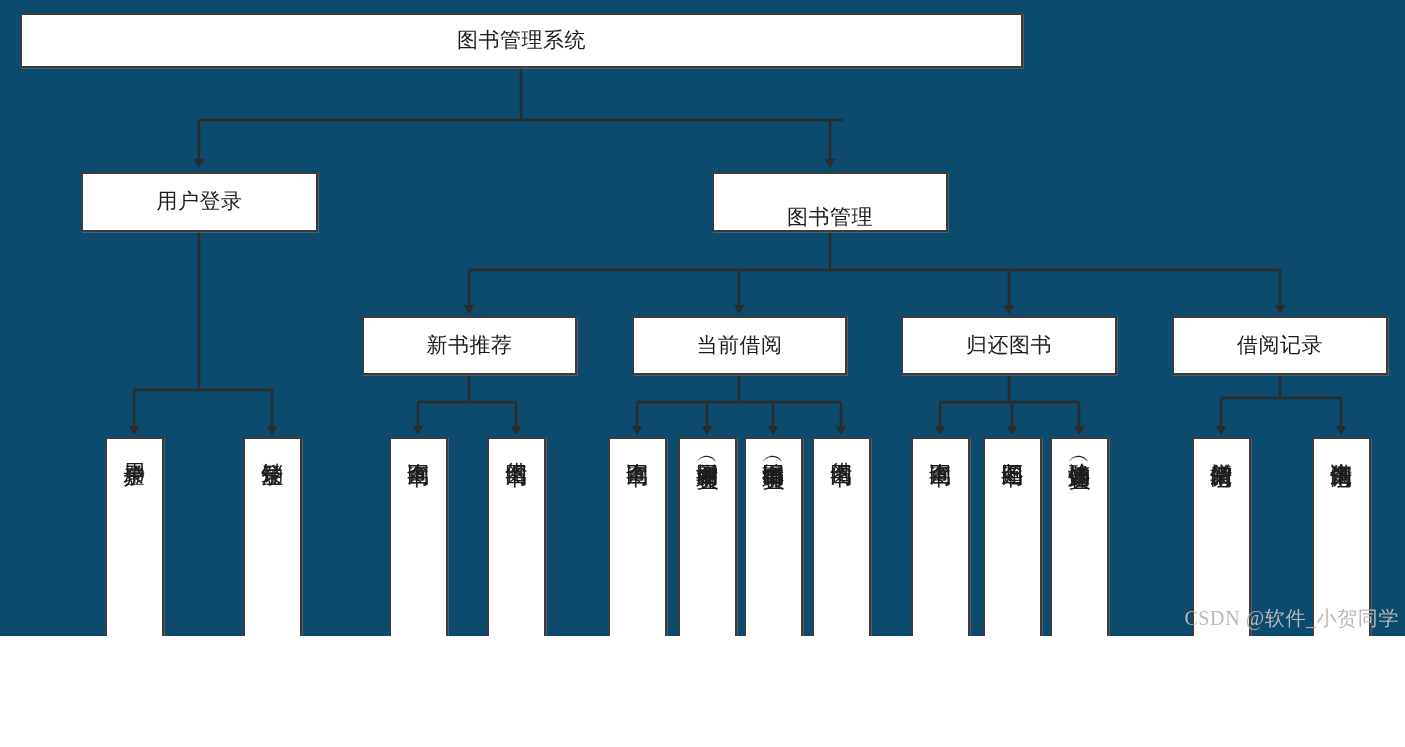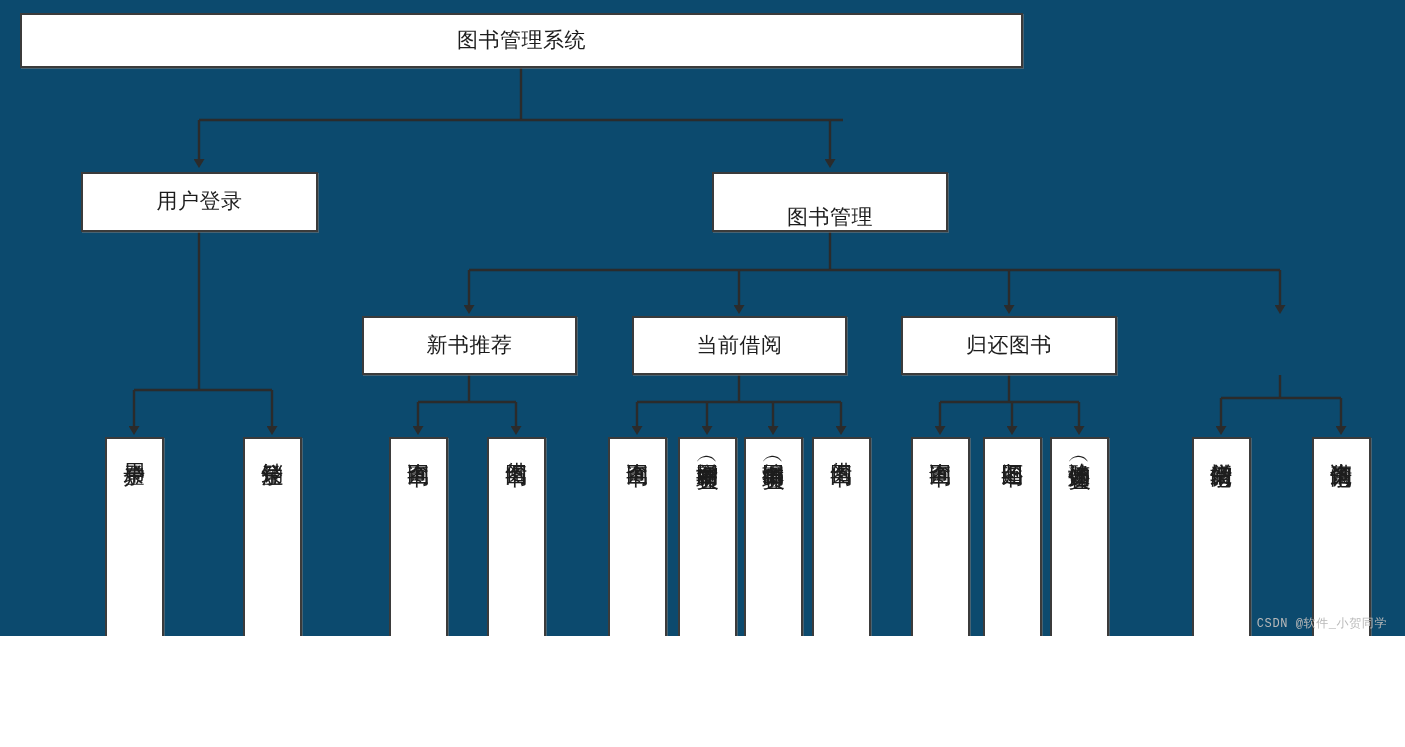--- a/index.html
+++ b/index.html
@@ -51,27 +51,27 @@
   .node.leaf .label {
     writing-mode: vertical-rl;
     text-orientation: upright;
     font-size: 22px;
     line-height: 1.16;
     letter-spacing: 1px;
     white-space: normal;
   }
   #watermark {
     position: absolute;
-    right: 18px;
+    right: 6px;
     bottom: 4px;
-    font-size: 12px;
+    font-size: 20px;
     color: #b9b9b9;
     letter-spacing: 0.6px;
     white-space: nowrap;
-    font-family: Liberation Mono, monospace;
+    font-family: Liberation Serif, serif;
   }
 </style>
 </head>
 <body>
 
 <div id="canvas">
 
   <svg class="edges" viewBox="0 0 1405 747" xmlns="http://www.w3.org/2000/svg">
     <defs>
       <marker id="arrow" markerWidth="9" markerHeight="11" refX="1" refY="5.5" orient="auto" markerUnits="userSpaceOnUse">
@@ -135,20 +135,23 @@
 
   <div class="node" style="left:362px; top:316px; width:215px; height:59px;">
     <span class="label">新书推荐</span>
   </div>
   <div class="node" style="left:632px; top:316px; width:215px; height:59px;">
     <span class="label">当前借阅</span>
   </div>
   <div class="node" style="left:901px; top:316px; width:216px; height:59px;">
     <span class="label">归还图书</span>
   </div>
+  <div class="node" style="left:1172px; top:316px; width:216px; height:59px;">
+    <span class="label">借阅记录</span>
+  </div>
 
   <div class="node leaf" style="left:105px; top:437px; width:59px; height:298px;">
     <span class="label">用户登录</span>
   </div>
   <div class="node leaf" style="left:243px; top:437px; width:59px; height:298px;">
     <span class="label">注销登录</span>
   </div>
 
   <div class="node leaf" style="left:389px; top:437px; width:59px; height:298px;">
     <span class="label">查询图书</span>

